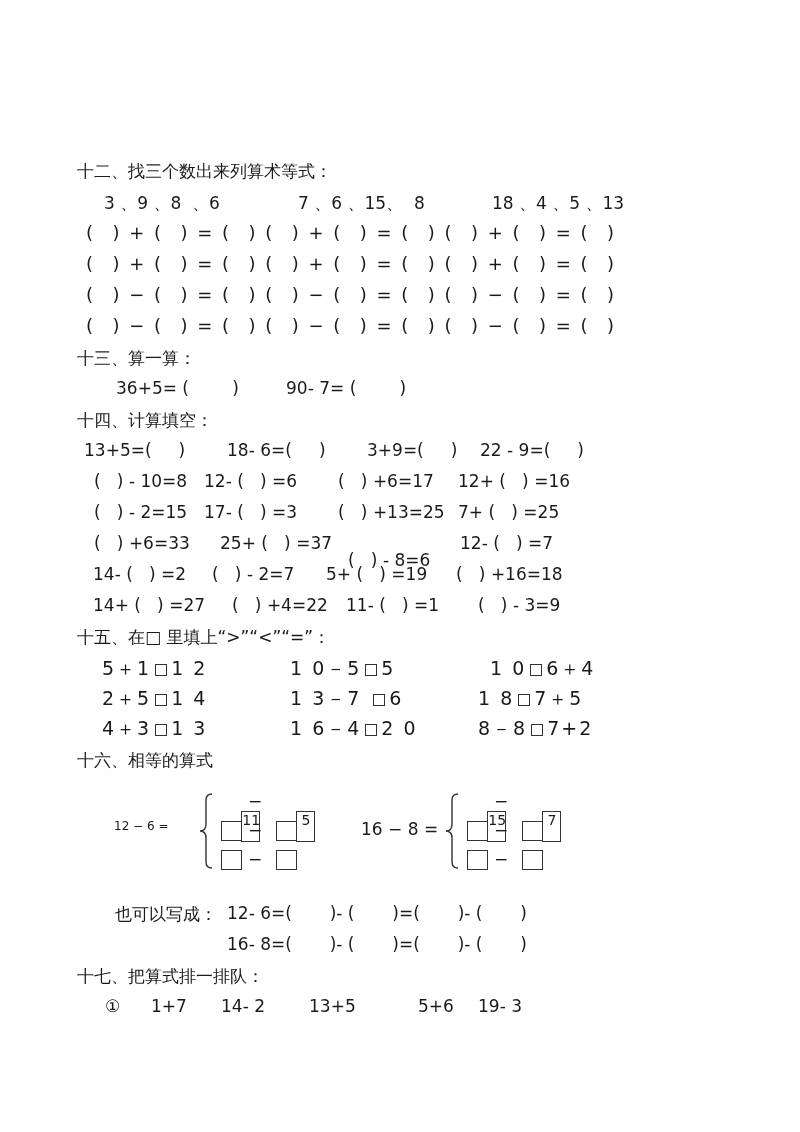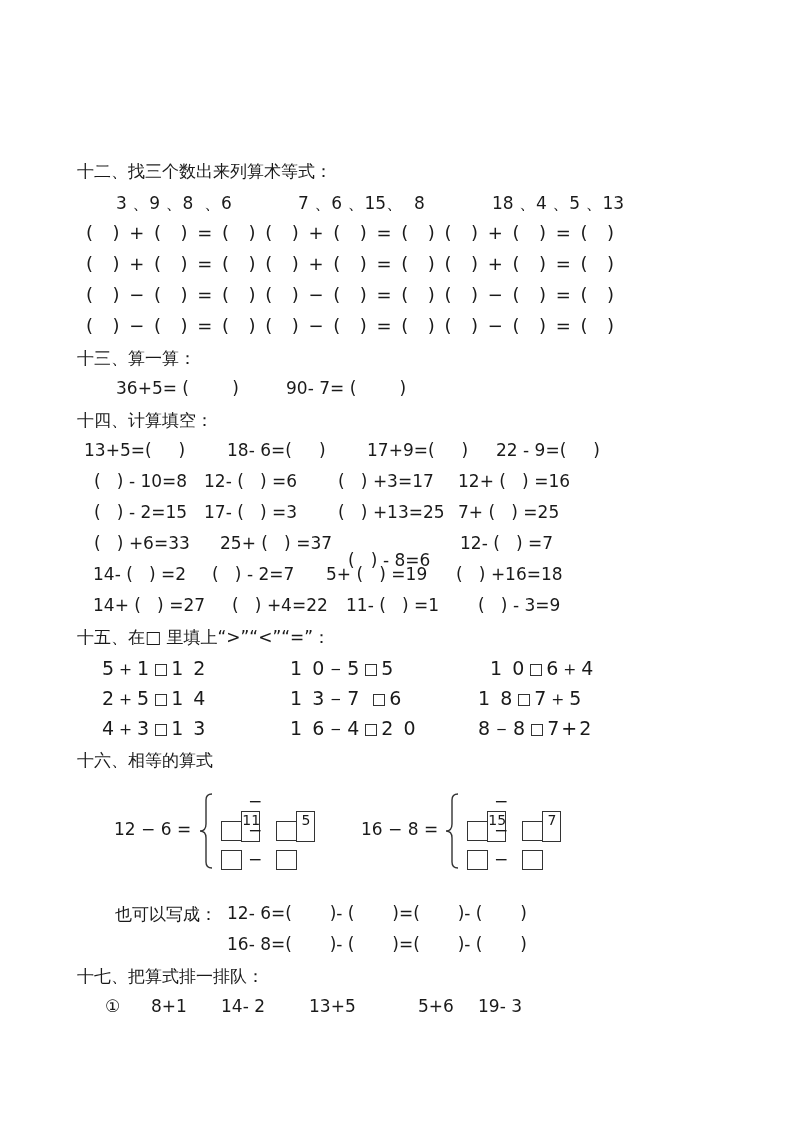--- a/index.html
+++ b/index.html
@@ -10,42 +10,42 @@
   .t { font-size: 17px; }
   .paren-row { font-size: 18px; letter-spacing: 0; }
   .cmp { font-size: 19px; letter-spacing: 2px; }
   .box { display:inline-block; width: 19px; height: 31px; border: 1.5px solid #333; box-sizing: border-box;
          font-size: 14px; line-height: 16px; text-align: center; vertical-align: middle; }
 </style>
 </head>
 <body>
 
 <div class="abs h" style="left:77px;top:160px;">十二、找三个数出来列算术等式：</div>
-<div class="abs t" style="left:116px;top:192px;">3 、9 、8  、6</div>
+<div class="abs t" style="left:104px;top:192px;">3 、9 、8  、6</div>
 <div class="abs t" style="left:298px;top:192px;">7 、6 、15、  8</div>
 <div class="abs t" style="left:492px;top:192px;">18 、4 、5 、13</div>
 <div class="abs paren-row" style="left:86px;top:222px;word-spacing:4px;">(  ) + (  ) = (  ) (  ) + (  ) = (  ) (  ) + (  ) = (  )</div>
 <div class="abs paren-row" style="left:86px;top:253px;word-spacing:4px;">(  ) + (  ) = (  ) (  ) + (  ) = (  ) (  ) + (  ) = (  )</div>
 <div class="abs paren-row" style="left:86px;top:284px;word-spacing:4px;">(  ) − (  ) = (  ) (  ) − (  ) = (  ) (  ) − (  ) = (  )</div>
 <div class="abs paren-row" style="left:86px;top:315px;word-spacing:4px;">(  ) − (  ) = (  ) (  ) − (  ) = (  ) (  ) − (  ) = (  )</div>
 
 <div class="abs h" style="left:77px;top:347px;">十三、算一算：</div>
 <div class="abs t" style="left:116px;top:378px;">36+5= (        )</div>
 <div class="abs t" style="left:286px;top:378px;">90- 7= (        )</div>
 
 <div class="abs h" style="left:77px;top:409px;">十四、计算填空：</div>
 <div>
   <div class="abs t" style="left:84px;top:440px;">13+5=(     )</div>
   <div class="abs t" style="left:227px;top:440px;">18- 6=(     )</div>
-  <div class="abs t" style="left:367px;top:440px;">17+9=(     )</div>
-  <div class="abs t" style="left:496px;top:440px;">22 - 9=(     )</div>
+  <div class="abs t" style="left:367px;top:440px;">3+9=(     )</div>
+  <div class="abs t" style="left:480px;top:440px;">22 - 9=(     )</div>
 
   <div class="abs t" style="left:94px;top:471px;">(   ) - 10=8</div>
   <div class="abs t" style="left:204px;top:471px;">12- (   ) =6</div>
-  <div class="abs t" style="left:338px;top:471px;">(   ) +3=17</div>
+  <div class="abs t" style="left:338px;top:471px;">(   ) +6=17</div>
   <div class="abs t" style="left:458px;top:471px;">12+ (   ) =16</div>
 
   <div class="abs t" style="left:94px;top:502px;">(   ) - 2=15</div>
   <div class="abs t" style="left:204px;top:502px;">17- (   ) =3</div>
   <div class="abs t" style="left:338px;top:502px;">(   ) +13=25</div>
   <div class="abs t" style="left:458px;top:502px;">7+ (   ) =25</div>
 
   <div class="abs t" style="left:94px;top:533px;">(   ) +6=33</div>
   <div class="abs t" style="left:220px;top:533px;">25+ (   ) =37</div>
   <div class="abs t" style="left:348px;top:550px;">(   ) - 8=6</div>
@@ -73,21 +73,21 @@
   <div class="abs cmp" style="left:478px;top:686px;"><span>1 8</span><span class="box" style="width:12px;height:12px;border-width:1px;margin:0 4px;"></span><span>7＋5</span></div>
 
   <div class="abs cmp" style="left:102px;top:716px;"><span>4＋3</span><span class="box" style="width:12px;height:12px;border-width:1px;margin:0 4px;"></span><span>1 3</span></div>
   <div class="abs cmp" style="left:290px;top:716px;"><span>1 6－4</span><span class="box" style="width:12px;height:12px;border-width:1px;margin:0 4px;"></span><span>2 0</span></div>
   <div class="abs cmp" style="left:478px;top:716px;"><span>8－8</span><span class="box" style="width:12px;height:12px;border-width:1px;margin:0 4px;"></span><span>7+2</span></div>
 </div>
 
 <div class="abs h" style="left:77px;top:749px;">十六、相等的算式</div>
 
 <div>
-  <div class="abs t" style="left:114px;top:819px;font-size:17px;">12 − 6 =</div>
+  <div class="abs t" style="left:114px;top:819px;font-size:12px;">12 − 6 =</div>
   <svg class="abs" style="left:198px;top:792px;" width="16" height="78">
     <path d="M14 2 Q8 2 8 8 L8 32 Q8 39 2 39 Q8 39 8 46 L8 70 Q8 76 14 76" fill="none" stroke="#333" stroke-width="1.4"></path>
   </svg>
   <div class="abs" style="left:221px;top:792px;">
     <span class="box">11</span>
   </div>
   <div class="abs t" style="left:248px;top:791px;">−</div>
   <div class="abs" style="left:276px;top:792px;">
     <span class="box">5</span>
   </div>
@@ -118,17 +118,17 @@
   <div class="abs t" style="left:494px;top:849px;">−</div>
   <div class="abs" style="left:522px;top:849px;"><span class="box" style="width:21px;height:20px;"></span></div>
 </div>
 
 <div class="abs t" style="left:115px;top:903px;">也可以写成：</div>
 <div class="abs t" style="left:227px;top:903px;">12- 6=(       )- (       )=(       )- (       )</div>
 <div class="abs t" style="left:227px;top:934px;">16- 8=(       )- (       )=(       )- (       )</div>
 
 <div class="abs h" style="left:77px;top:965px;">十七、把算式排一排队：</div>
 <div class="abs t" style="left:105px;top:996px;">①</div>
-<div class="abs t" style="left:151px;top:996px;">8+1</div>
+<div class="abs t" style="left:151px;top:996px;">1+7</div>
 <div class="abs t" style="left:221px;top:996px;">14- 2</div>
 <div class="abs t" style="left:309px;top:996px;">13+5</div>
 <div class="abs t" style="left:398px;top:996px;margin-left:20px;">5+6</div>
 <div class="abs t" style="left:478px;top:996px;">19- 3</div>
 
 </body></html>

